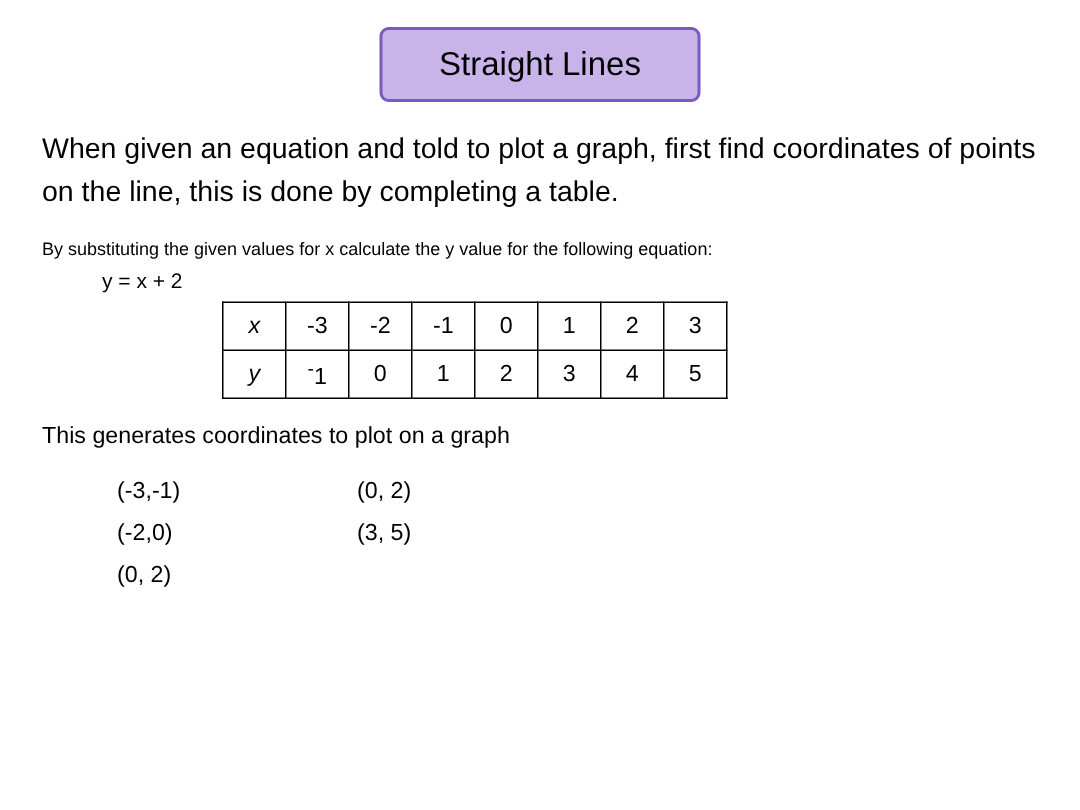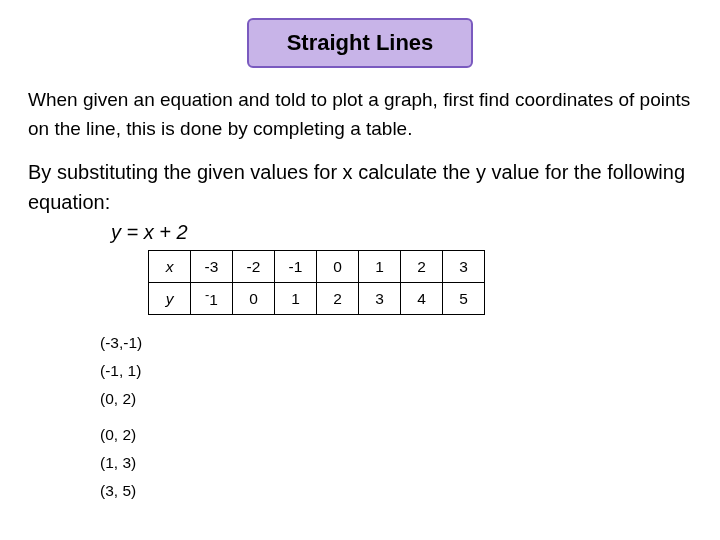--- a/index.html
+++ b/index.html
@@ -28,42 +28,41 @@
       align-self: center;
       background: #c8b4e8;
       border: 2px solid #7a5abf;
       border-radius: 6px;
       padding: 10px 38px;
       margin-bottom: 18px;
     }
 
     .title-text {
       font-size: 22px;
-      font-weight: bold;
+      font-weight: normal;
       color: #000;
       text-align: center;
     }
 
     .intro-text {
       font-size: 19px;
       line-height: 1.5;
       margin-bottom: 14px;
     }
 
     .subtext {
-      font-size: 20px;
+      font-size: 12px;
       line-height: 1.5;
       margin-bottom: 4px;
     }
 
     .equation-line {
-      font-size: 20px;
-      font-style: italic;
+      font-size: 14px;
       margin-bottom: 6px;
-      margin-left: 83px;
+      margin-left: 40px;
     }
 
     .table-wrapper {
       margin-left: 120px;
       margin-bottom: 16px;
     }
 
     table {
       border-collapse: collapse;
     }
@@ -83,23 +82,22 @@
       background: #fff;
     }
 
     .generates-text {
       font-size: 15.5px;
       margin-bottom: 16px;
     }
 
     .coords-section {
       display: flex;
-      flex-direction: column;
-      gap: 12px;
-      margin-left: 72px;
+      gap: 0;
+      margin-left: 50px;
     }
 
     .coords-col {
       display: flex;
       flex-direction: column;
       gap: 4px;
       min-width: 160px;
     }
 
     .coord-item {
@@ -142,27 +140,27 @@
         <td>1</td>
         <td>2</td>
         <td>3</td>
         <td>4</td>
         <td>5</td>
       </tr>
     </tbody>
       </table>
   </div>
 
+  <div class="generates-text">This generates coordinates to plot on a graph</div>
 
   <div class="coords-section">
     <div class="coords-col">
       <div class="coord-item">(-3,-1)</div>
-      <div class="coord-item">(-1, 1)</div>
+      <div class="coord-item">(-2,0)</div>
       <div class="coord-item">(0, 2)</div>
     </div>
     <div class="coords-col">
       <div class="coord-item">(0, 2)</div>
-      <div class="coord-item">(1, 3)</div>
       <div class="coord-item">(3, 5)</div>
     </div>
   </div>
 
 </div>
 
 </body></html>

